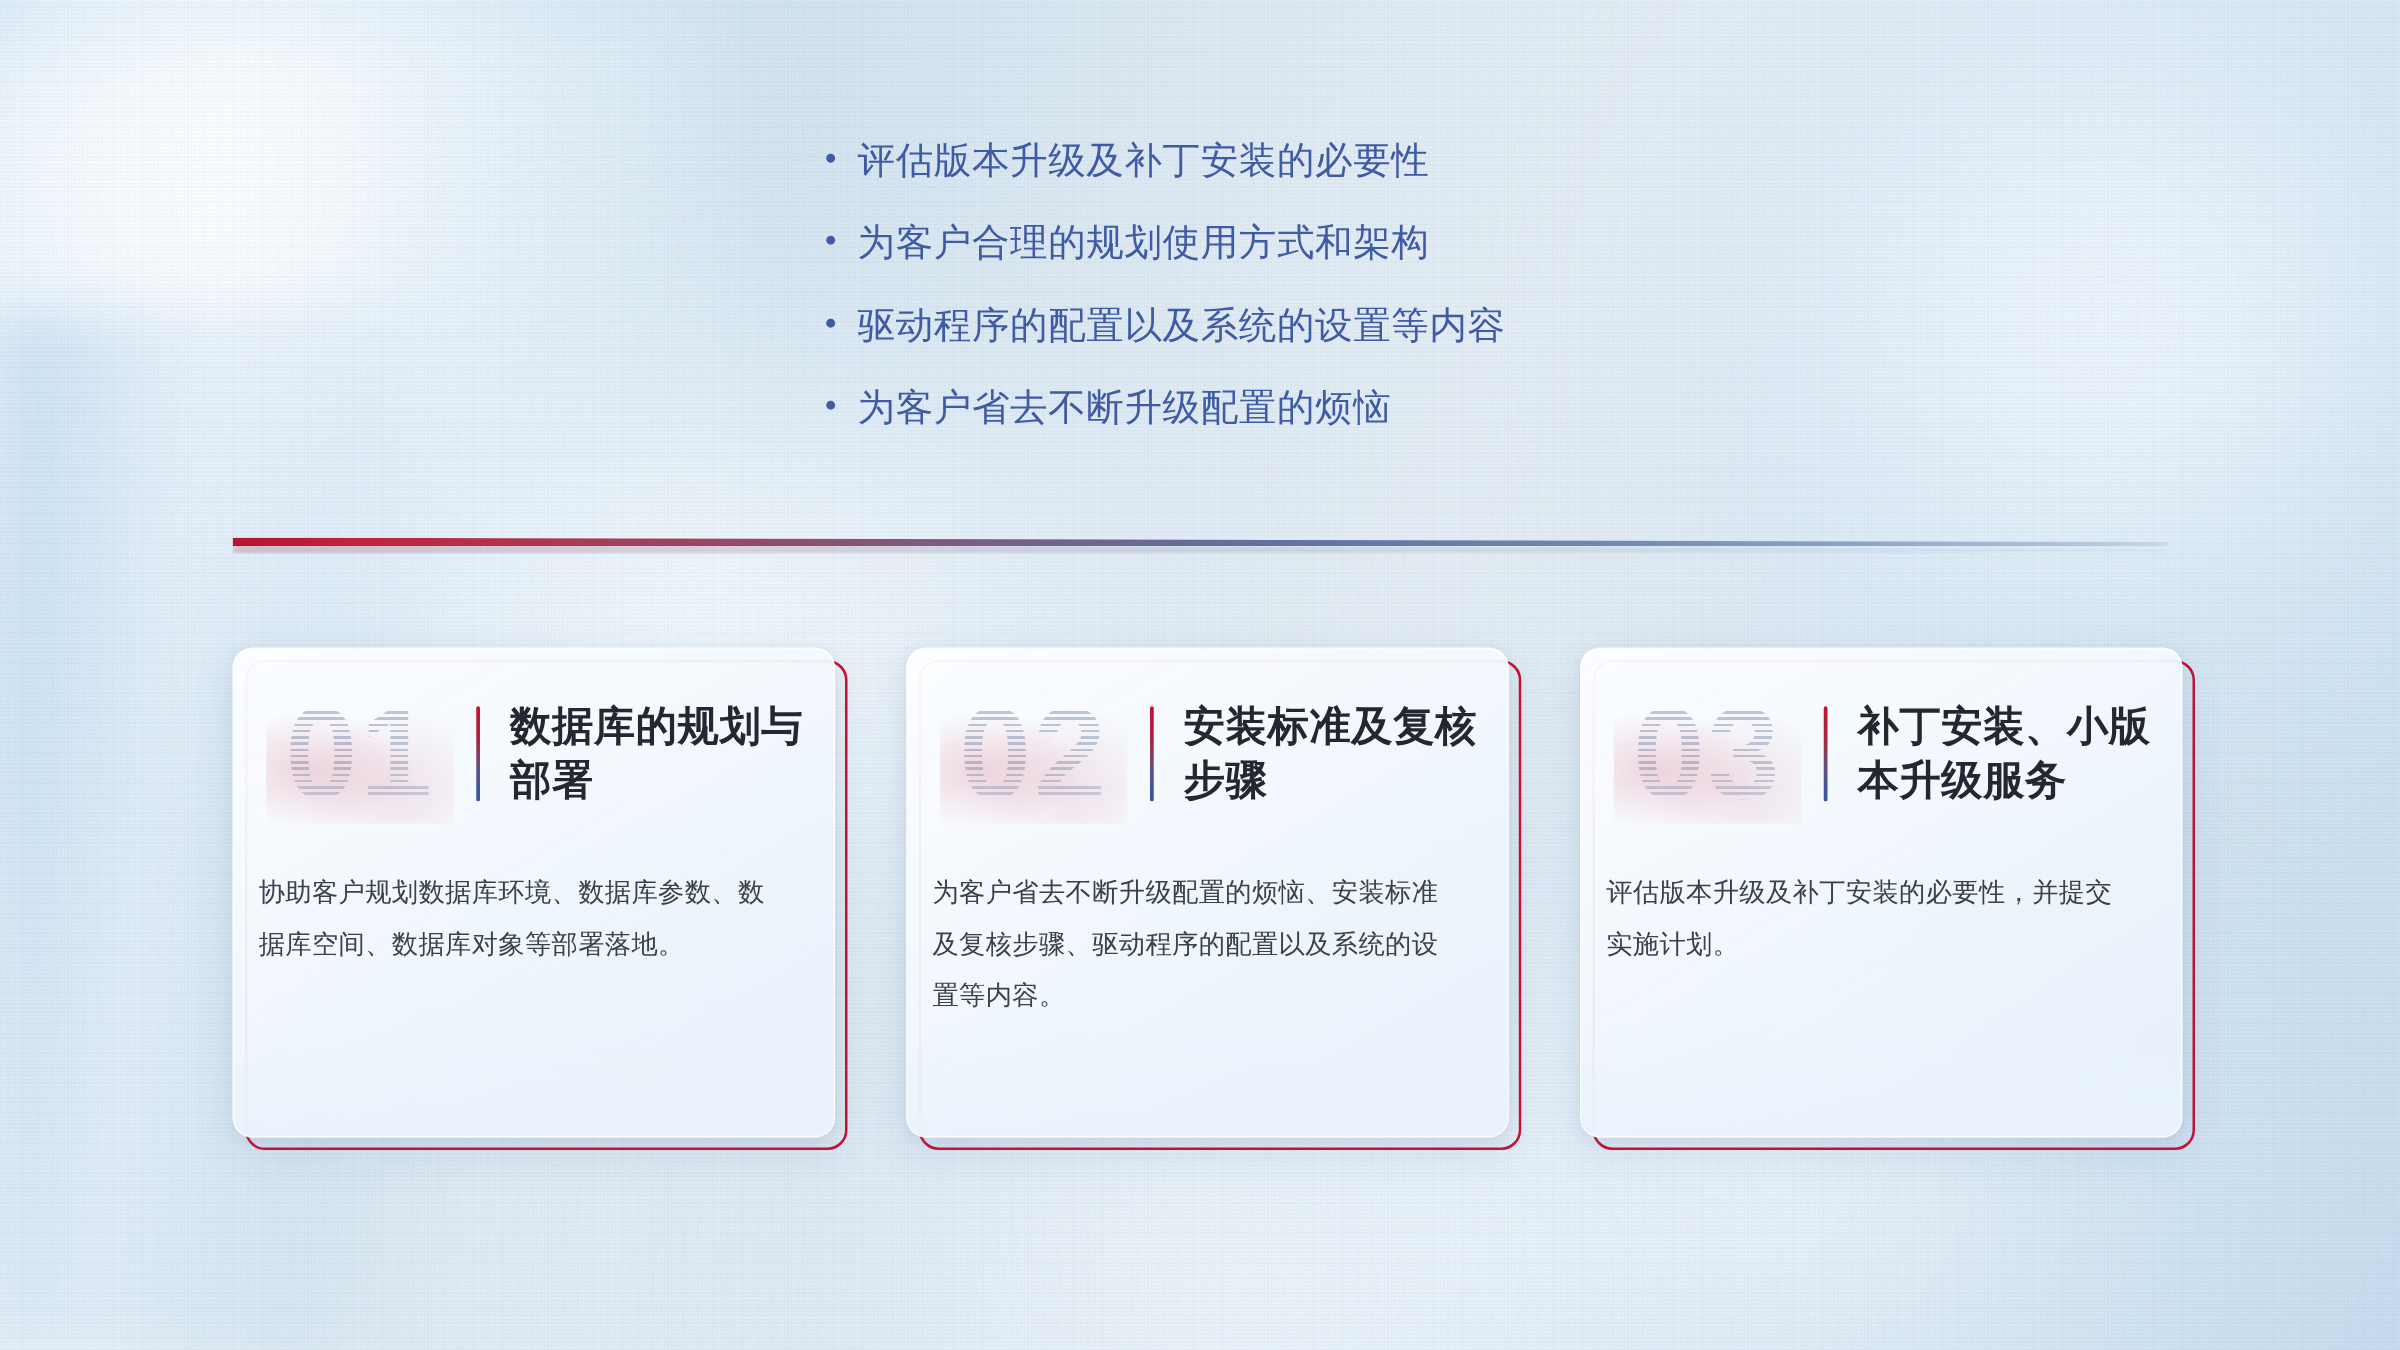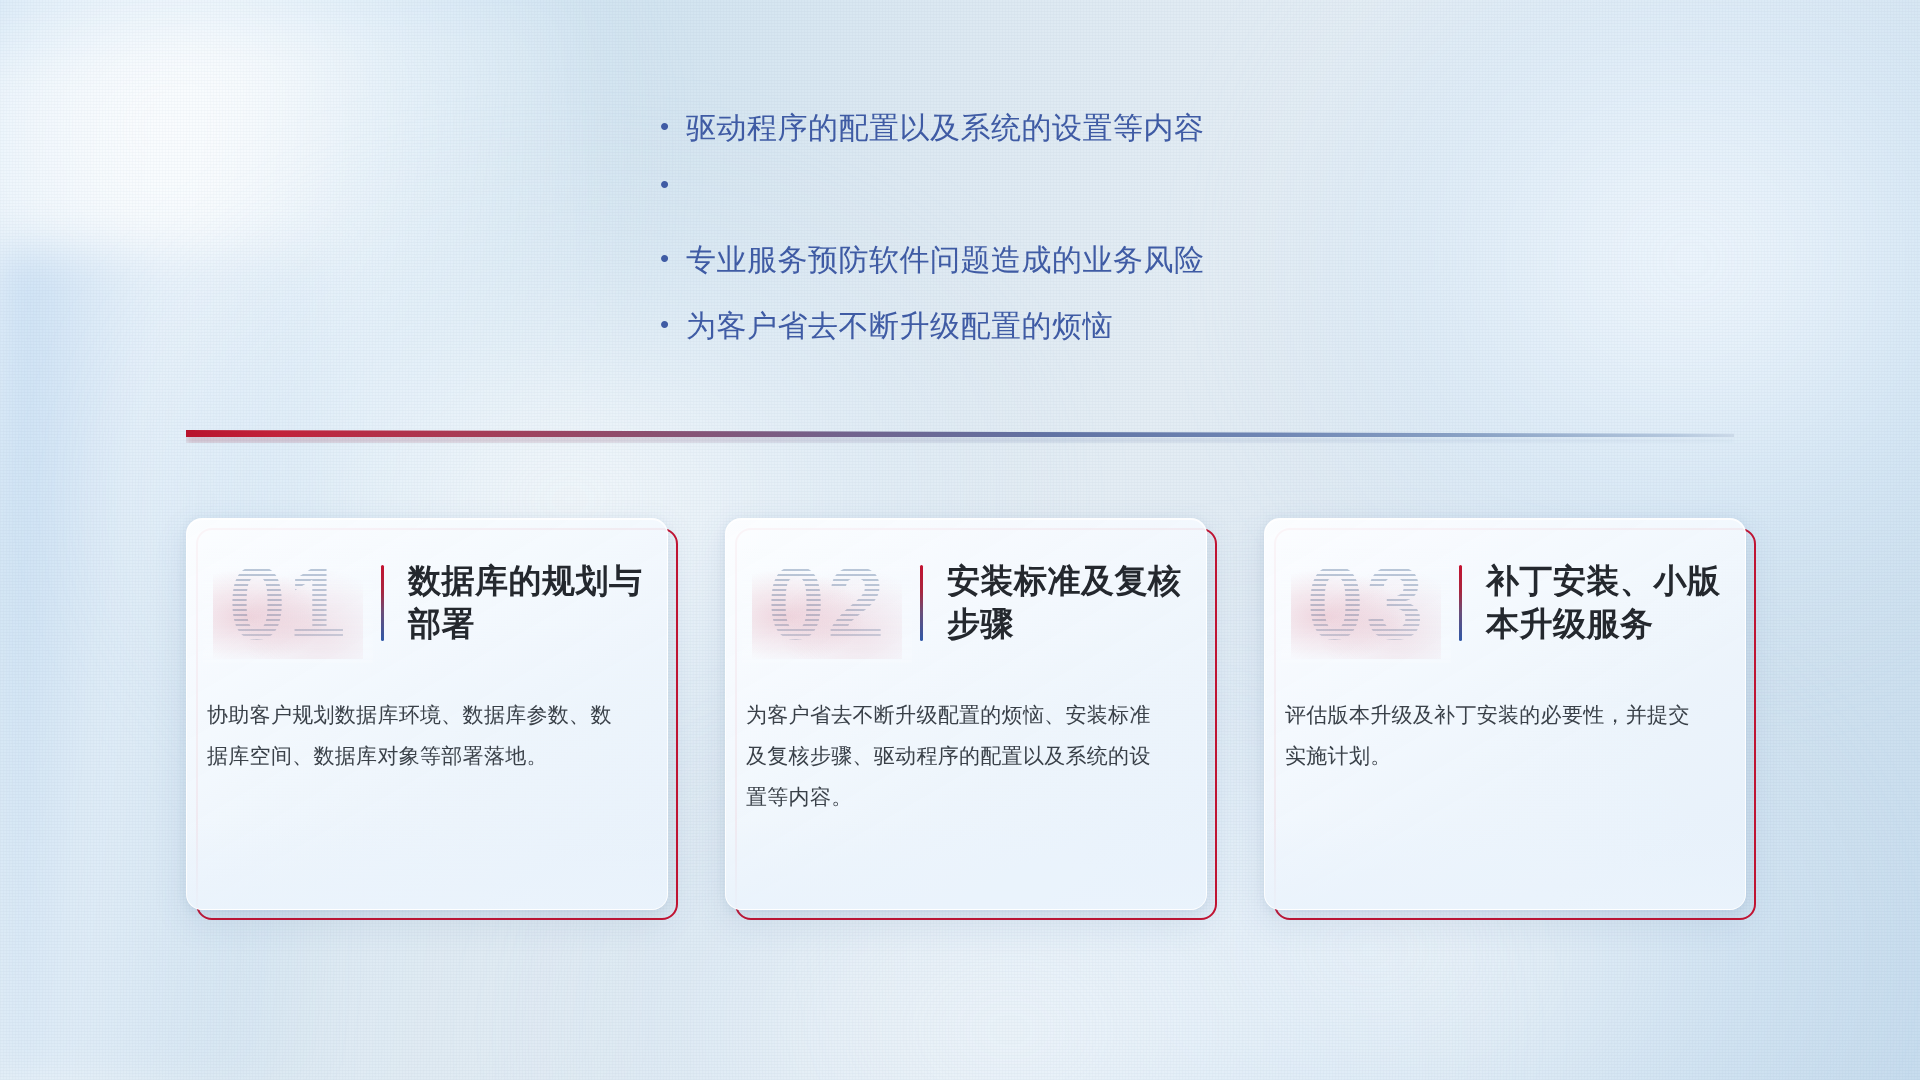--- a/index.html
+++ b/index.html
@@ -300,28 +300,29 @@
   <div class="bg-blue-left"></div>
   <div class="bg-streak"></div>
   <div class="bg-glow glow-b"></div>
   <div class="bg-glow glow-d"></div>
   <div class="bg-glow glow-e"></div>
   <div class="bg-noise"></div>
 
   <div class="bullets">
     <div class="bullet-row">
       <span class="bullet-dot">•</span>
-      <span class="bullet-text">驱动程序的配置以及系统的设置等内容</span>
+      <span class="bullet-text">评估版本升级及补丁安装的必要性</span>
     </div>
     <div class="bullet-row">
       <span class="bullet-dot">•</span>
+      <span class="bullet-text">为客户合理的规划使用方式和架构</span>
     </div>
     <div class="bullet-row">
       <span class="bullet-dot">•</span>
-      <span class="bullet-text">专业服务预防软件问题造成的业务风险</span>
+      <span class="bullet-text">驱动程序的配置以及系统的设置等内容</span>
     </div>
     <div class="bullet-row">
       <span class="bullet-dot">•</span>
       <span class="bullet-text">为客户省去不断升级配置的烦恼</span>
     </div>
   </div>
 
   <div class="divider-wrap">
     <div class="divider-shadow"></div>
     <div class="divider-line"></div>

